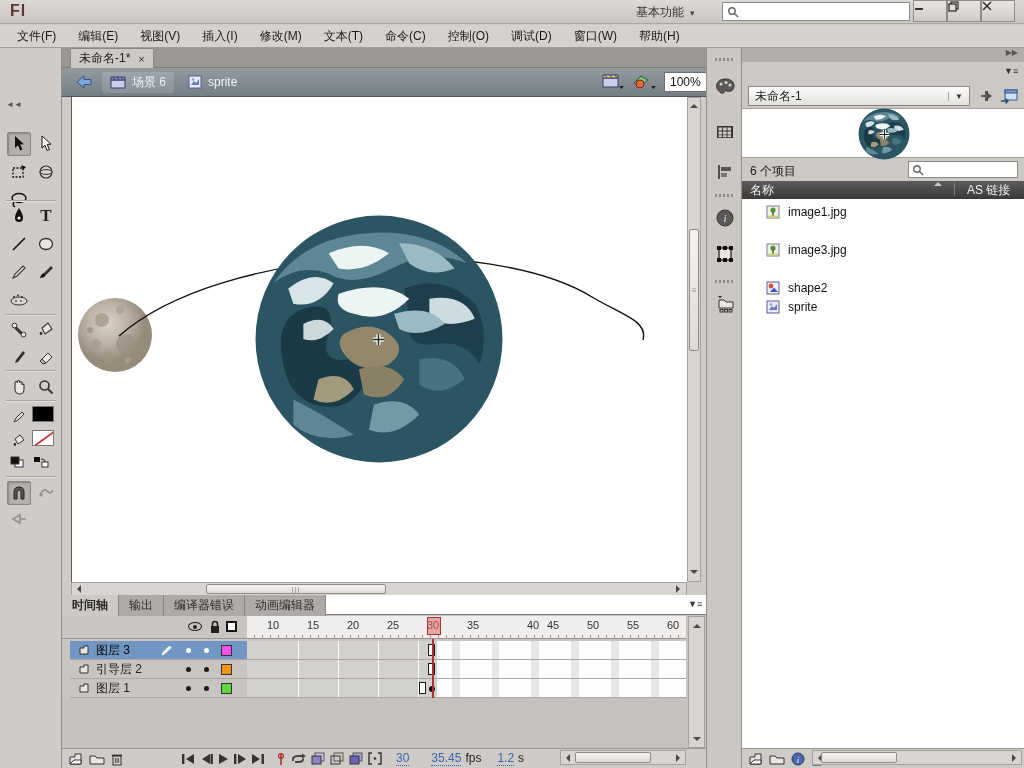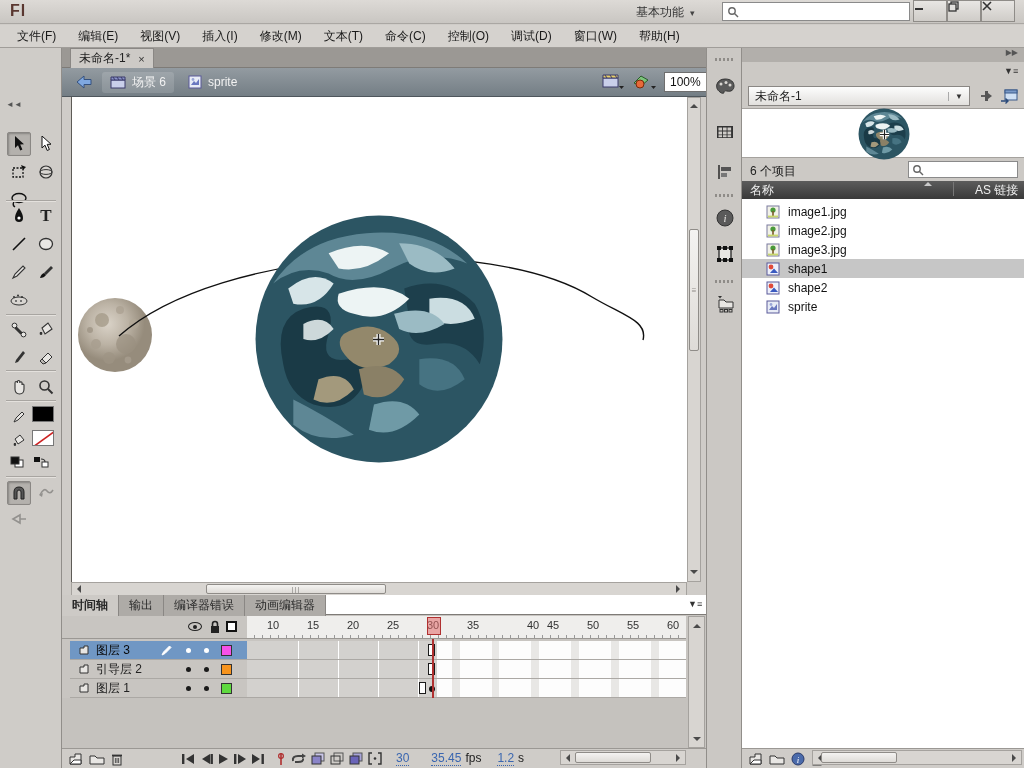--- a/index.html
+++ b/index.html
@@ -131,21 +131,21 @@
   #libdoc .zarrow { font-size:8px; color:#333; border-left:1px solid #AAA; padding-left:6px; }
   #libpin { left:236px; top:40px; } #libnewpanel { left:258px; top:40px; }
   #preview { left:0px; top:60px; width:282px; height:50px; background:#fff; border-top:1px solid #A5A29E; border-bottom:1px solid #A5A29E; }
   #countrow { left:0; top:112px; width:282px; height:20px; }
   #itemcount { left:8px; top:3px; color:#222; }
   #libsearch { left:166px; top:1px; width:110px; height:17px; background:#fff; border:1px solid #8A8A8A;
      display:flex; align-items:center; padding:0 3px; }
   #libhead { left:0; top:133px; width:282px; height:18px; background:linear-gradient(#5C5C5C,#393939);
      color:#F0F0F0; display:flex; align-items:center; }
   #libhead .nm { margin-left:8px; }
-  #libhead .rt { position:absolute; left:182px; display:flex; align-items:flex-start; gap:21px; }
+  #libhead .rt { position:absolute; left:192px; display:flex; align-items:flex-start; gap:12px; }
   #libhead .sortarr { width:0; height:0; border:4px solid transparent; border-bottom-color:#C9C9C9; margin-top:-4px; }
   #libhead .vdiv { width:1px; height:14px; background:#777; }
   #liblist { left:0; top:151px; width:282px; height:549px; background:#fff; }
   .librow { left:0; width:282px; height:19px; display:flex; align-items:center; }
   .librow.sel { background:#C6C6C6; }
   .librow .icon { margin-left:24px; }
   .librow .nm { margin-left:8px; color:#111; }
   #libbottom { left:0; top:700px; width:282px; height:20px; background:#CFCCC8; border-top:1px solid #9B9894;
      display:flex; align-items:center; }
   #lib-hscroll { left:70px; top:702px; width:210px; height:15px; }
@@ -758,45 +758,28 @@
   <div id="liblist" class="abs">
     <div class="abs librow" style="top:3px;">
       <svg class="icon glyph" width="14" height="14" viewBox="0 0 14 14">
           <rect x="1" y="1" width="12" height="12" fill="#F2F2E8" stroke="#7A7A9E"></rect>
           <circle cx="7" cy="5" r="2.6" fill="#4A9A3A"></circle>
           <rect x="6.2" y="6" width="1.6" height="5" fill="#7A5A2A"></rect>
           <rect x="2" y="10.6" width="10" height="1.8" fill="#C8D86A"></rect>
         </svg>
       <span class="nm">image1.jpg</span>
     </div>
-    <div class="abs librow" style="top:22px;">
-      <svg class="icon glyph" width="14" height="14" viewBox="0 0 14 14">
-          <rect x="1" y="1" width="12" height="12" fill="#F2F2E8" stroke="#7A7A9E"></rect>
-          <circle cx="7" cy="5" r="2.6" fill="#4A9A3A"></circle>
-          <rect x="6.2" y="6" width="1.6" height="5" fill="#7A5A2A"></rect>
-          <rect x="2" y="10.6" width="10" height="1.8" fill="#C8D86A"></rect>
-        </svg>
-      <span class="nm">image2.jpg</span>
-    </div>
     <div class="abs librow" style="top:41px;align-items:center;">
       <svg class="icon glyph" width="14" height="14" viewBox="0 0 14 14">
           <rect x="1" y="1" width="12" height="12" fill="#F2F2E8" stroke="#7A7A9E"></rect>
           <circle cx="7" cy="5" r="2.6" fill="#4A9A3A"></circle>
           <rect x="6.2" y="6" width="1.6" height="5" fill="#7A5A2A"></rect>
           <rect x="2" y="10.6" width="10" height="1.8" fill="#C8D86A"></rect>
         </svg>
       <span class="nm">image3.jpg</span>
-    </div>
-    <div class="abs librow sel" style="top:60px;">
-      <svg class="icon glyph" width="14" height="14" viewBox="0 0 14 14">
-          <rect x="1" y="1" width="12" height="12" fill="#EEF0FA" stroke="#5A5A9A"></rect>
-          <circle cx="5" cy="5" r="2.4" fill="#E04A3A"></circle>
-          <path d="M4,11 L8,6.5 L12,11 Z" fill="#3A5AC0"></path>
-        </svg>
-      <span class="nm">shape1</span>
     </div>
     <div class="abs librow" style="top:79px;">
       <svg class="icon glyph" width="14" height="14" viewBox="0 0 14 14">
           <rect x="1" y="1" width="12" height="12" fill="#EEF0FA" stroke="#5A5A9A"></rect>
           <circle cx="5" cy="5" r="2.4" fill="#E04A3A"></circle>
           <path d="M4,11 L8,6.5 L12,11 Z" fill="#3A5AC0"></path>
         </svg>
       <span class="nm">shape2</span>
     </div>
     <div class="abs librow" style="top:98px;">

